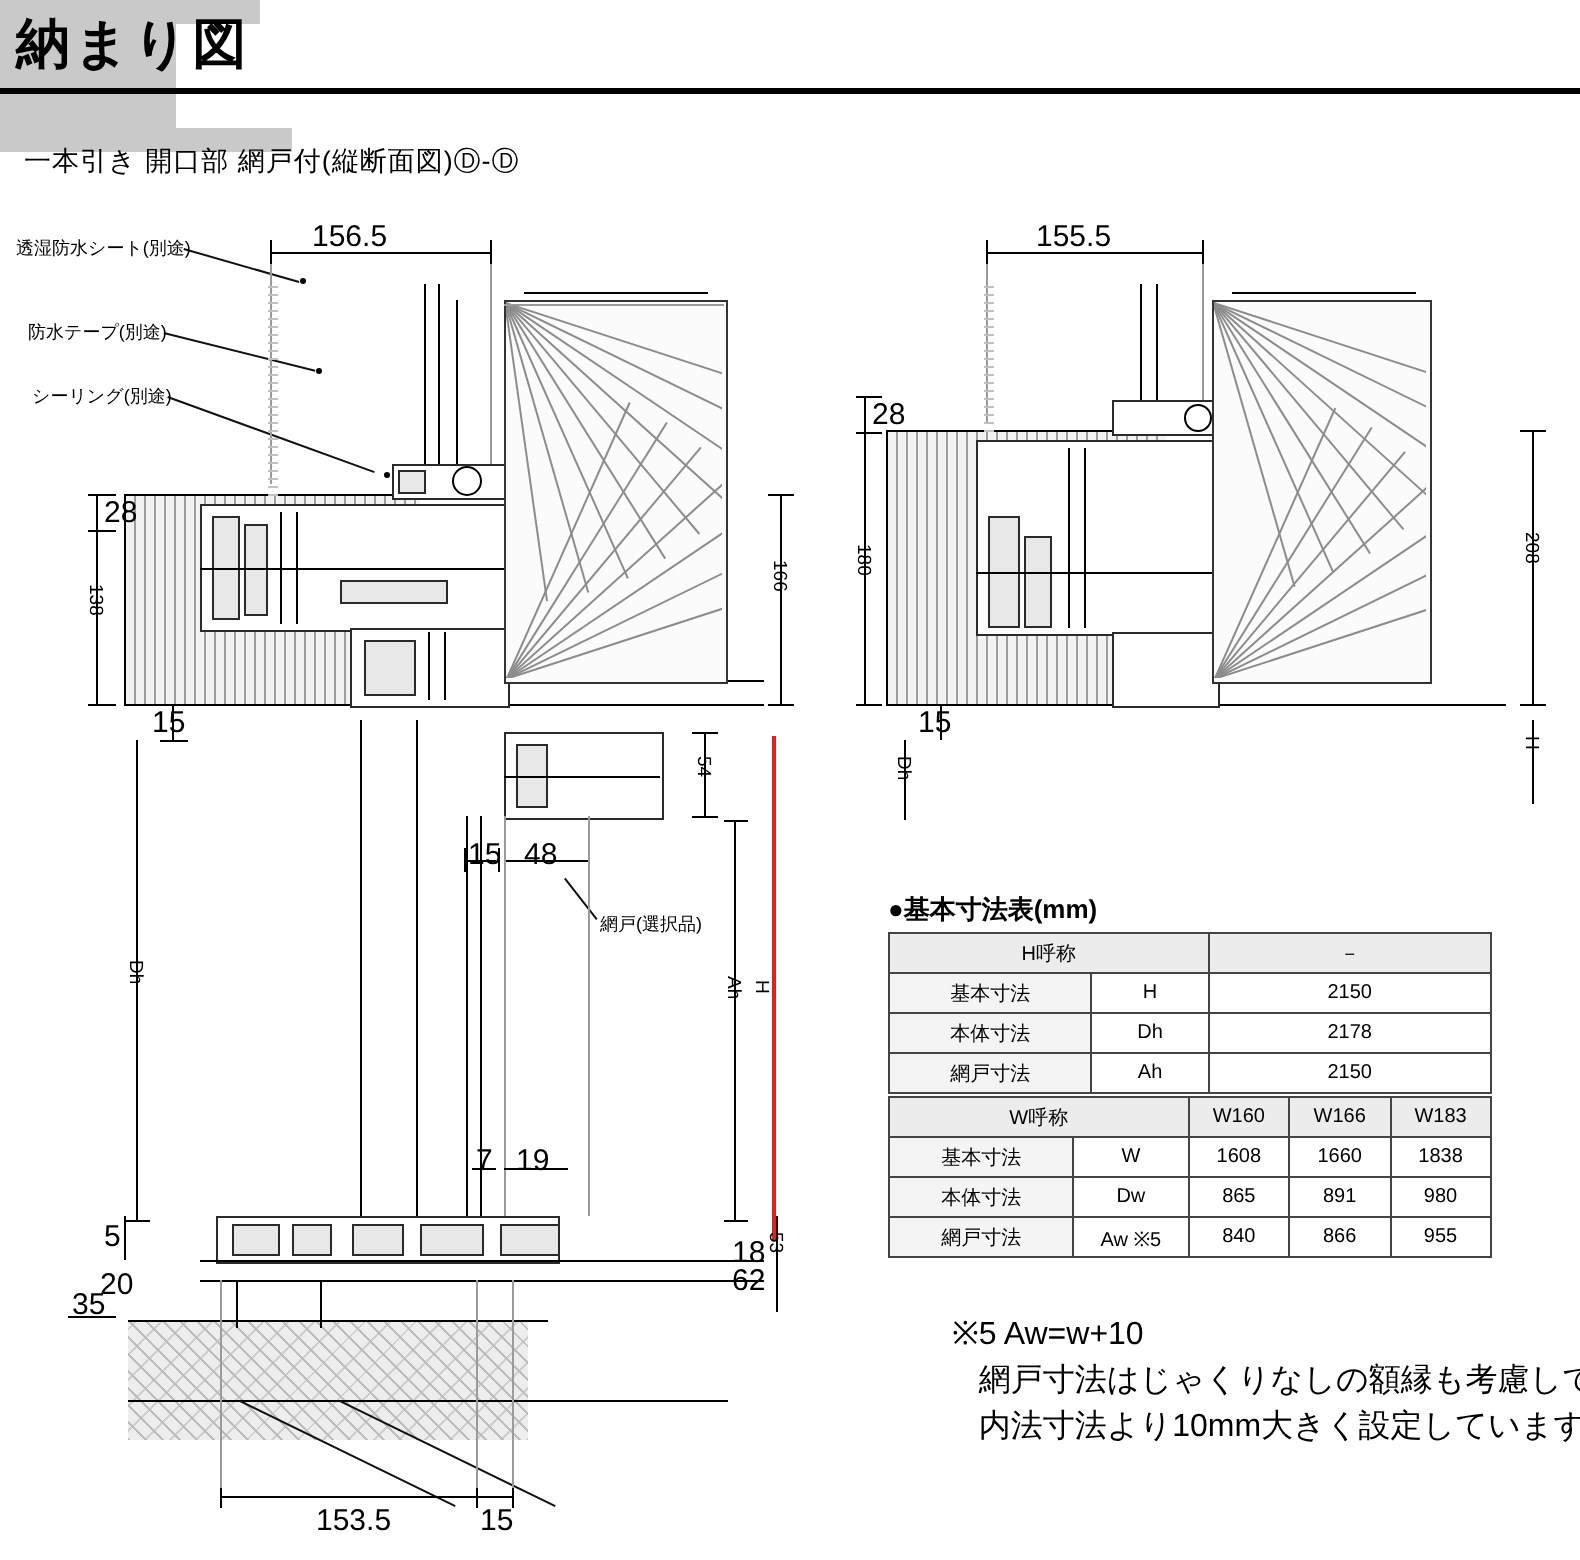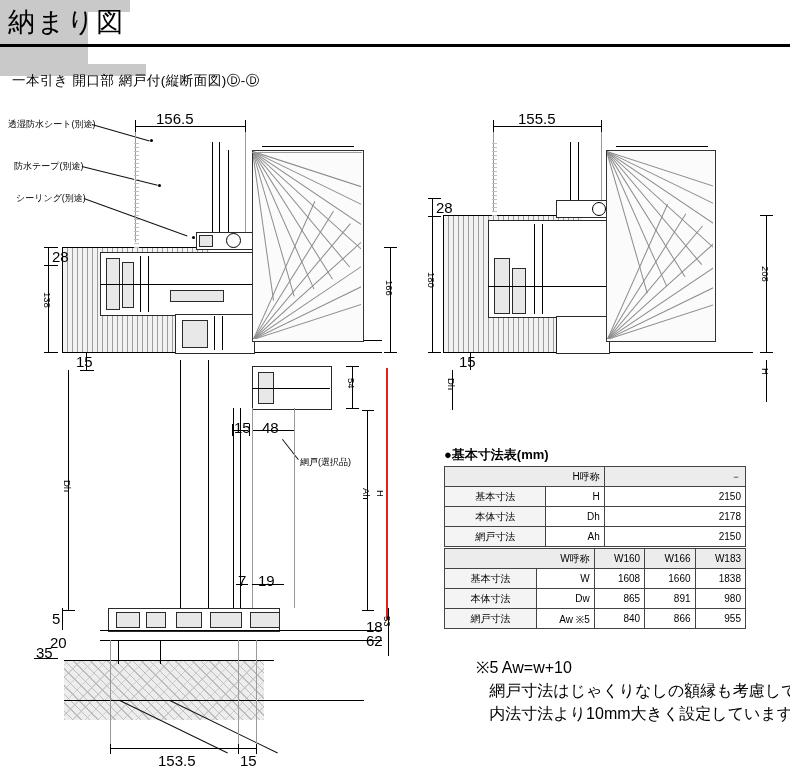--- a/index.html
+++ b/index.html
@@ -6,21 +6,21 @@
   body{
     width:790px;height:780px;background:#ffffff;
     font-family:"Liberation Sans", sans-serif;
     color:#111;position:relative;overflow:hidden;
   }
   .page{position:relative;width:790px;height:780px;}
 
   
   .page-title{
     position:absolute;left:8px;top:4px;
-    font-size:27px;font-weight:normal;letter-spacing:2px;color:#000;
+    font-size:27px;font-weight:bold;letter-spacing:2px;color:#000;
   }
   .title-rule{
     position:absolute;left:0;top:44px;width:790px;height:3px;background:#000;
   }
 
   
   .section-caption{
     position:absolute;left:12px;top:72px;font-size:13.5px;color:#000;letter-spacing:0.5px;
   }
 
@@ -64,21 +64,21 @@
   .sheet{
     position:absolute;background:repeating-linear-gradient(0deg,#c0c0c0 0 1px, rgba(0,0,0,0) 1px 4px);
   }
 
   
   .tbl-title{position:absolute;font-size:13px;font-weight:bold;color:#000;}
   table.spec{
     position:absolute;border-collapse:collapse;font-size:10px;background:#fff;
   }
   table.spec th, table.spec td{
-    border:1px solid #444;padding:2px 4px;text-align:right;height:15px;color:#000;
+    border:1px solid #444;padding:2px 4px;text-align:center;height:15px;color:#000;
     font-weight:normal;white-space:nowrap;
   }
   table.spec th.hdr{background:#ececec;font-weight:normal;}
   table.spec td.rowhdr{background:#f4f4f4;text-align:center;width:96px;}
   .note{
     position:absolute;font-size:16px;line-height:1.45;color:#000;white-space:pre;margin-left:48px;
   }
   .leader{position:absolute;background:#111;height:1px;transform-origin:0 0;}
   .dot{position:absolute;width:3px;height:3px;border-radius:50%;background:#000;}
   .circ{position:absolute;border:1px solid #000;border-radius:50%;}

